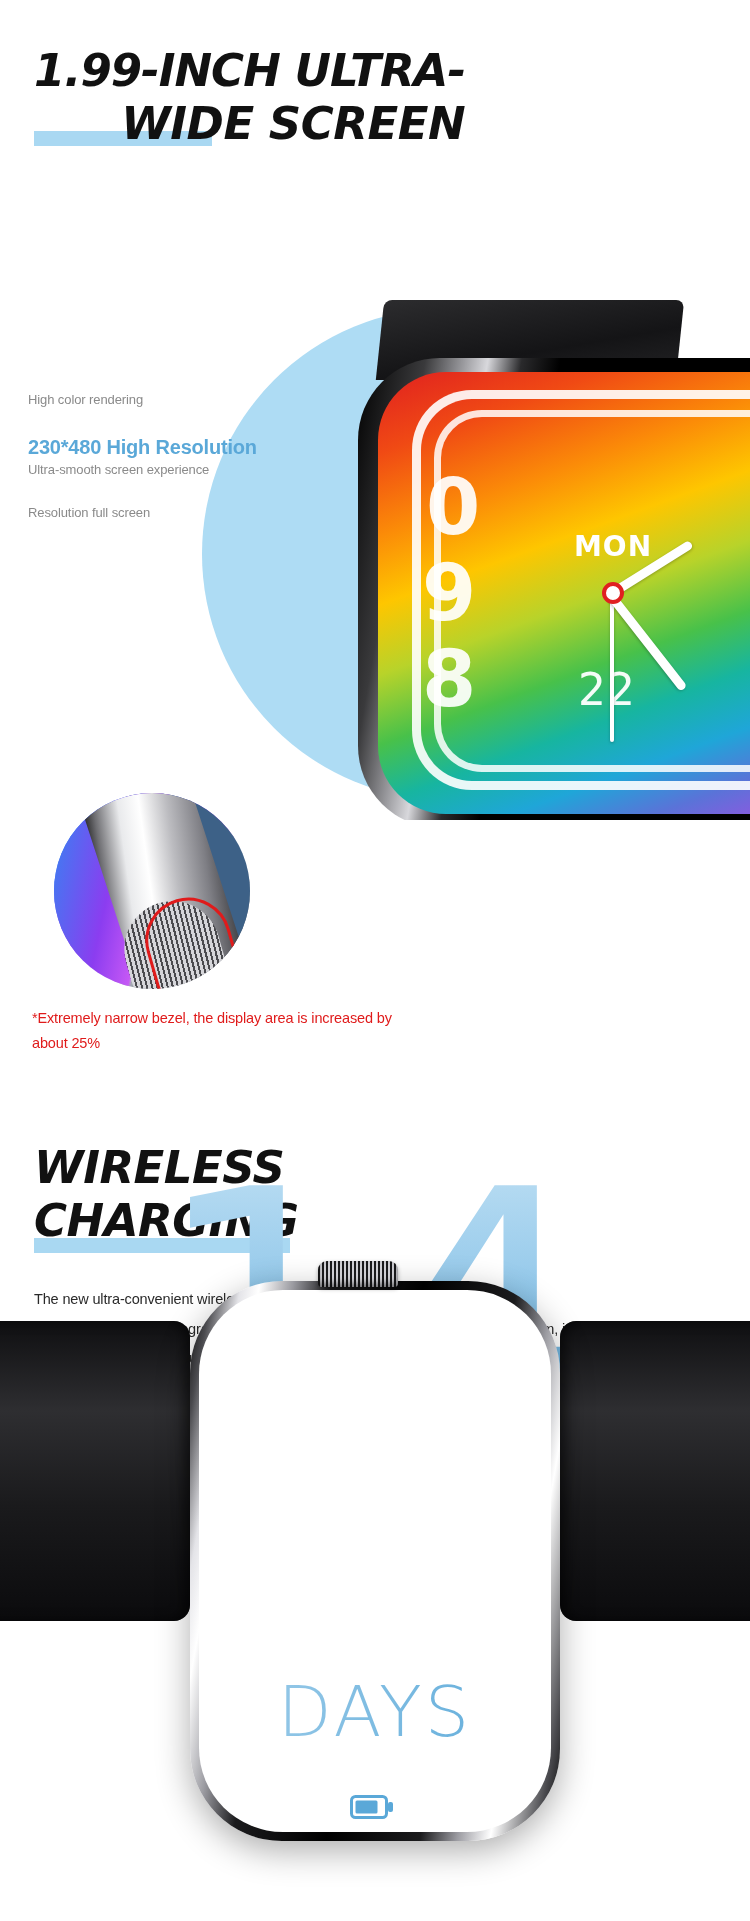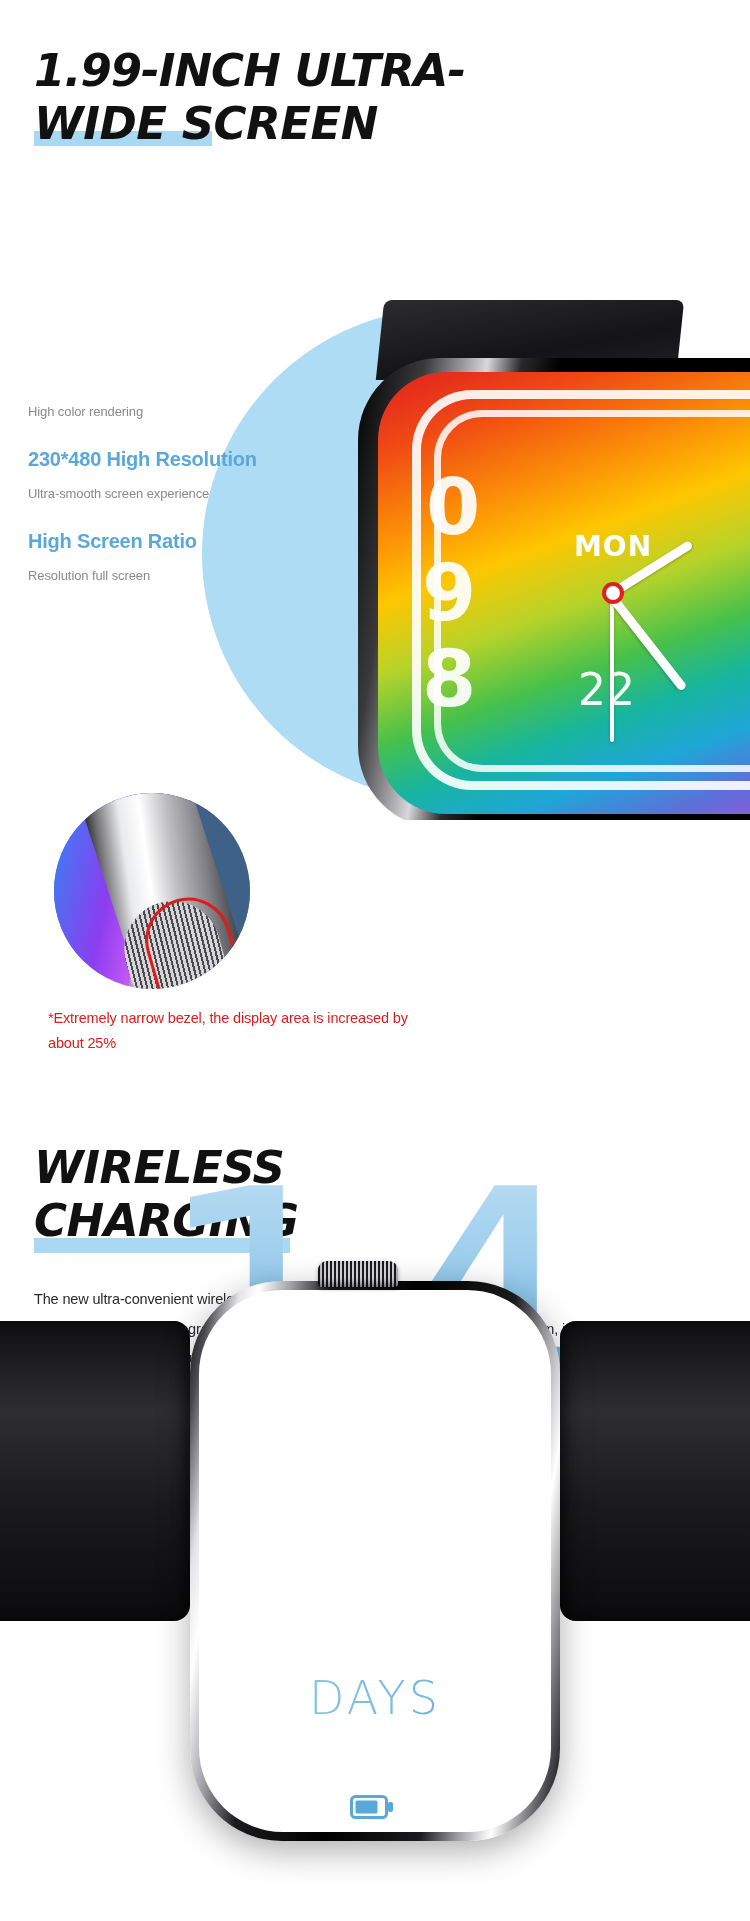--- a/index.html
+++ b/index.html
@@ -36,21 +36,21 @@
     z-index: 0;
   }
 
   
   #s1-title {
     left: 34px;
     top: 48px;
     font-size: 45px;
   }
   #s1-title .hl-line:first-child { letter-spacing: -1px; }
-  #s1-title .hl-line + .hl-line { margin-top: 8px; }
+  #s1-title .hl-line + .hl-line { margin-top: 8px; text-align: right; }
   #s1-underline {
     left: 34px;
     top: 131px;
     width: 178px;
     height: 15px;
   }
 
   .body-copy {
     position: absolute;
     font-family: "Liberation Sans", sans-serif;
@@ -88,21 +88,21 @@
     font-size: 20px;
     color: #5aa8d8;
     letter-spacing: -0.2px;
     line-height: 1.25;
     white-space: nowrap;
   }
   .feature-sub {
     font-family: "Liberation Sans", sans-serif;
     font-size: 13px;
     color: #8a8a8a;
-    margin-top: 14px;
+    margin-top: 2px;
     letter-spacing: -0.1px;
     white-space: nowrap;
   }
 
   
   #watch-photo {
     position: absolute;
     left: 352px;
     top: 300px;
     width: 420px;
@@ -278,21 +278,21 @@
     position: absolute;
     right: -6px; top: -6px;
     width: 130px; height: 150px;
     background: #3d6187;
     border-radius: 0 0 0 120px;
   }
 
   
   #red-note {
     position: absolute;
-    left: 48px;
+    left: 32px;
     top: 1006px;
     width: 380px;
     font-family: "Liberation Sans", sans-serif;
     font-size: 14.5px;
     color: #e01b1b;
     line-height: 1.75;
     letter-spacing: -0.15px;
     z-index: 7;
   }
 
@@ -328,21 +328,21 @@
     z-index: 2;
   }
   #days-word {
     position: absolute;
     left: 0;
     top: 1671px;
     width: 750px;
     text-align: center;
     font-family: "DejaVu Sans", sans-serif;
     font-weight: 300;
-    font-size: 46px;
+    font-size: 70px;
     letter-spacing: 3px;
     background: linear-gradient(100deg,#d8ecf8 0%, #a8d2ec 22%, #6fb4de 60%, #4f9fd2 100%);
     -webkit-background-clip: text;
     background-clip: text;
     color: transparent;
     z-index: 6;
   }
   #battery-icon {
     position: absolute;
     left: 350px;
@@ -435,21 +435,20 @@
 
   <div class="feature-list">
     <div class="feature-item">
       <div class="feature-sub">High color rendering</div>
     </div>
     <div class="feature-item">
       <div class="feature-title">230*480 High Resolution</div>
       <div class="feature-sub">Ultra-smooth screen experience</div>
     </div>
     <div class="feature-item">
-      <div class="feature-title">High Screen Ratio</div>
       <div class="feature-sub">Resolution full screen</div>
     </div>
   </div>
 
   <div id="bezel-macro">
     <div id="bezel-inner"></div>
     <div id="bezel-dark-arc"></div>
     <div id="bezel-glass"></div>
     <div id="bezel-edge"></div>
     <div id="bezel-knurl"></div>

